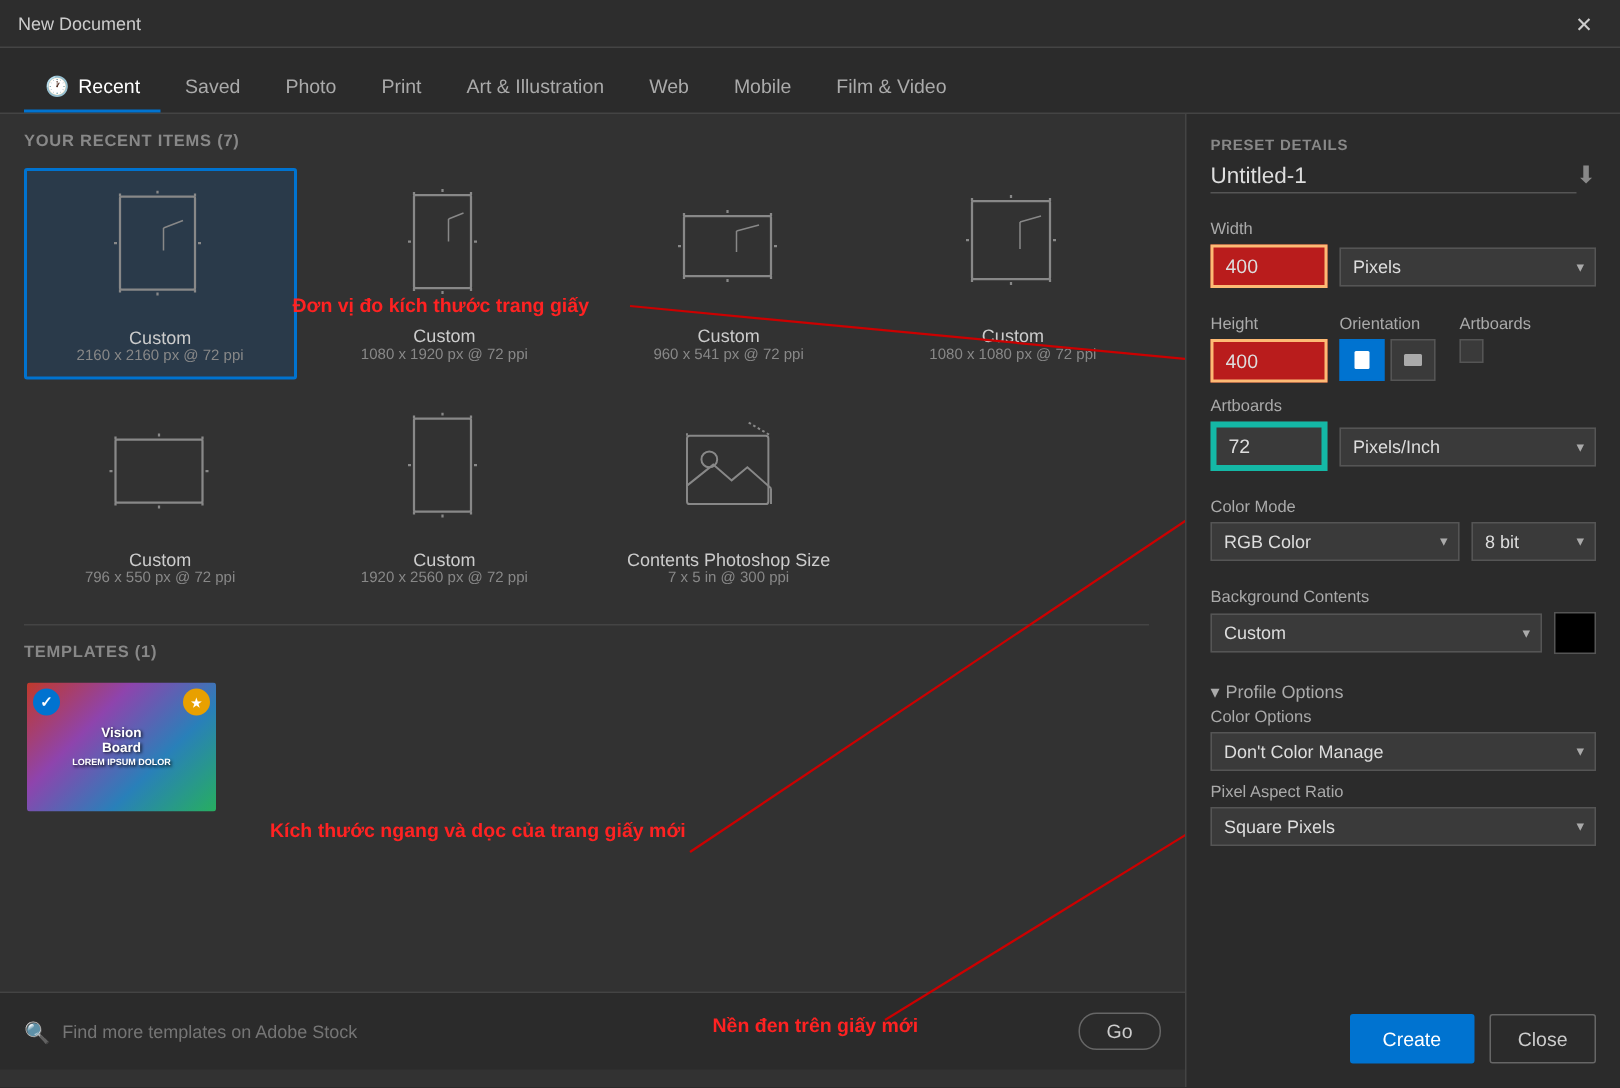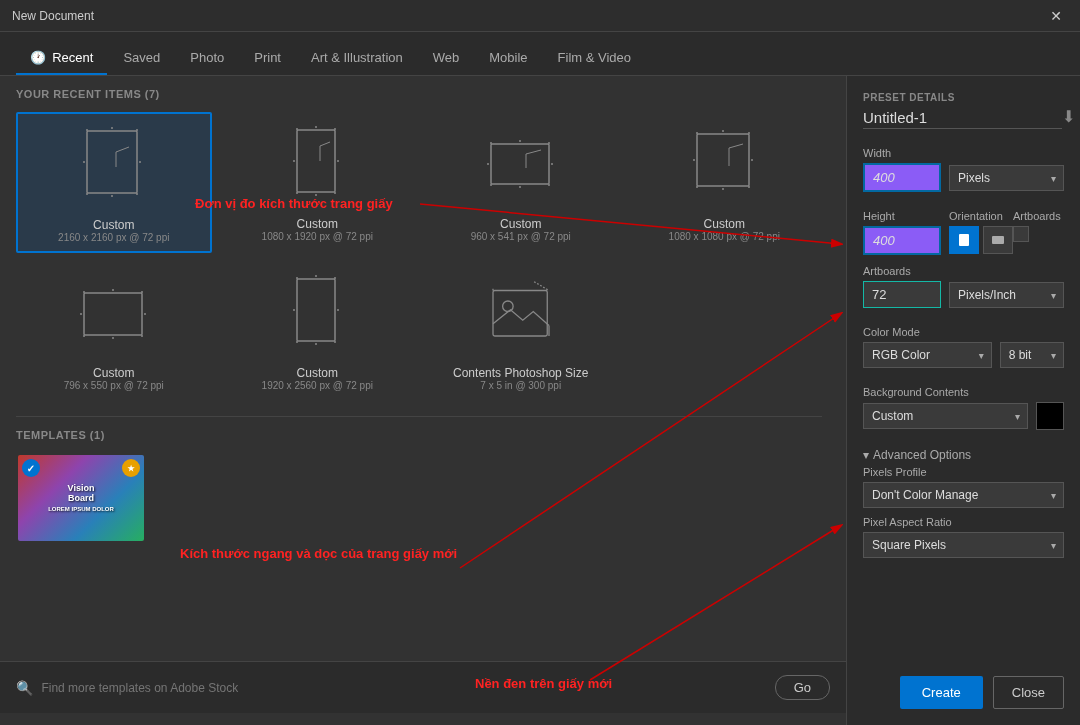--- a/index.html
+++ b/index.html
@@ -208,21 +208,21 @@
       border: 1px solid #666;
       color: #ccc;
       border-radius: 12px;
       padding: 4px 18px;
       font-size: 13px;
       cursor: pointer;
     }
 
     
     .right-panel {
-      width: 234px;
+      width: 290px;
       background: #2b2b2b;
       border-left: 1px solid #444;
       padding: 16px;
       display: flex;
       flex-direction: column;
       gap: 10px;
       overflow-y: auto;
     }
     .preset-label {
       font-size: 10px;
@@ -251,31 +251,30 @@
 
     .field-row {
       display: flex;
       gap: 8px;
       align-items: center;
       margin-bottom: 8px;
     }
 
     .num-input {
       background: #3a3a3a;
-      border: 1px solid #14b8a6;
+      border: 4px solid #14b8a6;
       color: #ddd;
       font-size: 13px;
       padding: 5px 8px;
       width: 78px;
       outline: none;
     }
     .num-input.highlighted {
-      border: 2px solid #0369a1;
-      background: #8b5cf6;
-      font-style: italic;
+      border: 2px solid #fdba74;
+      background: #b91c1c;
     }
     .dropdown-wrap {
       position: relative;
       flex: 1;
     }
     .dropdown-wrap::after {
       content: '▾';
       position: absolute;
       right: 8px;
       top: 50%;
@@ -662,21 +661,21 @@
         </div>
       </div>
 
       <div>
         <div style="display:flex;gap:8px;align-items:flex-start;">
           <div style="flex:0 0 auto;">
             <div class="field-label">Height</div>
             <input type="text" class="num-input highlighted" value="400" style="">
           </div>
           <div style="flex:1;">
-            <div style="display:flex;">
+            <div style="display:flex;gap:16px;">
               <div>
                 <div class="field-label">Orientation</div>
                 <div class="orient-group">
                   <button class="orient-btn active" title="Portrait">
                     <svg width="14" height="14" viewBox="0 0 14 14" fill="none">
                       <rect x="2" y="1" width="10" height="12" rx="1" fill="white"></rect>
                     </svg>
                   </button>
                   <button class="orient-btn" title="Landscape">
                     <svg width="14" height="14" viewBox="0 0 14 14" fill="none">
@@ -738,25 +737,25 @@
               <option>Transparent</option>
             </select>
           </div>
           <div class="color-swatch" style="background:#000000;"></div>
         </div>
       </div>
 
       <div>
         <div class="advanced-toggle">
           <span>▾</span>
-          <span>Advanced Options</span>
+          <span>Profile Options</span>
         </div>
 
         <div style="margin-bottom:8px;">
-          <div class="field-label">Pixels Profile</div>
+          <div class="field-label">Color Options</div>
           <div class="dropdown-wrap">
             <select style="width:100%;">
               <option>Don't Color Manage</option>
               <option>sRGB IEC61966-2.1</option>
               <option>Adobe RGB</option>
             </select>
           </div>
         </div>
 
         <div>

